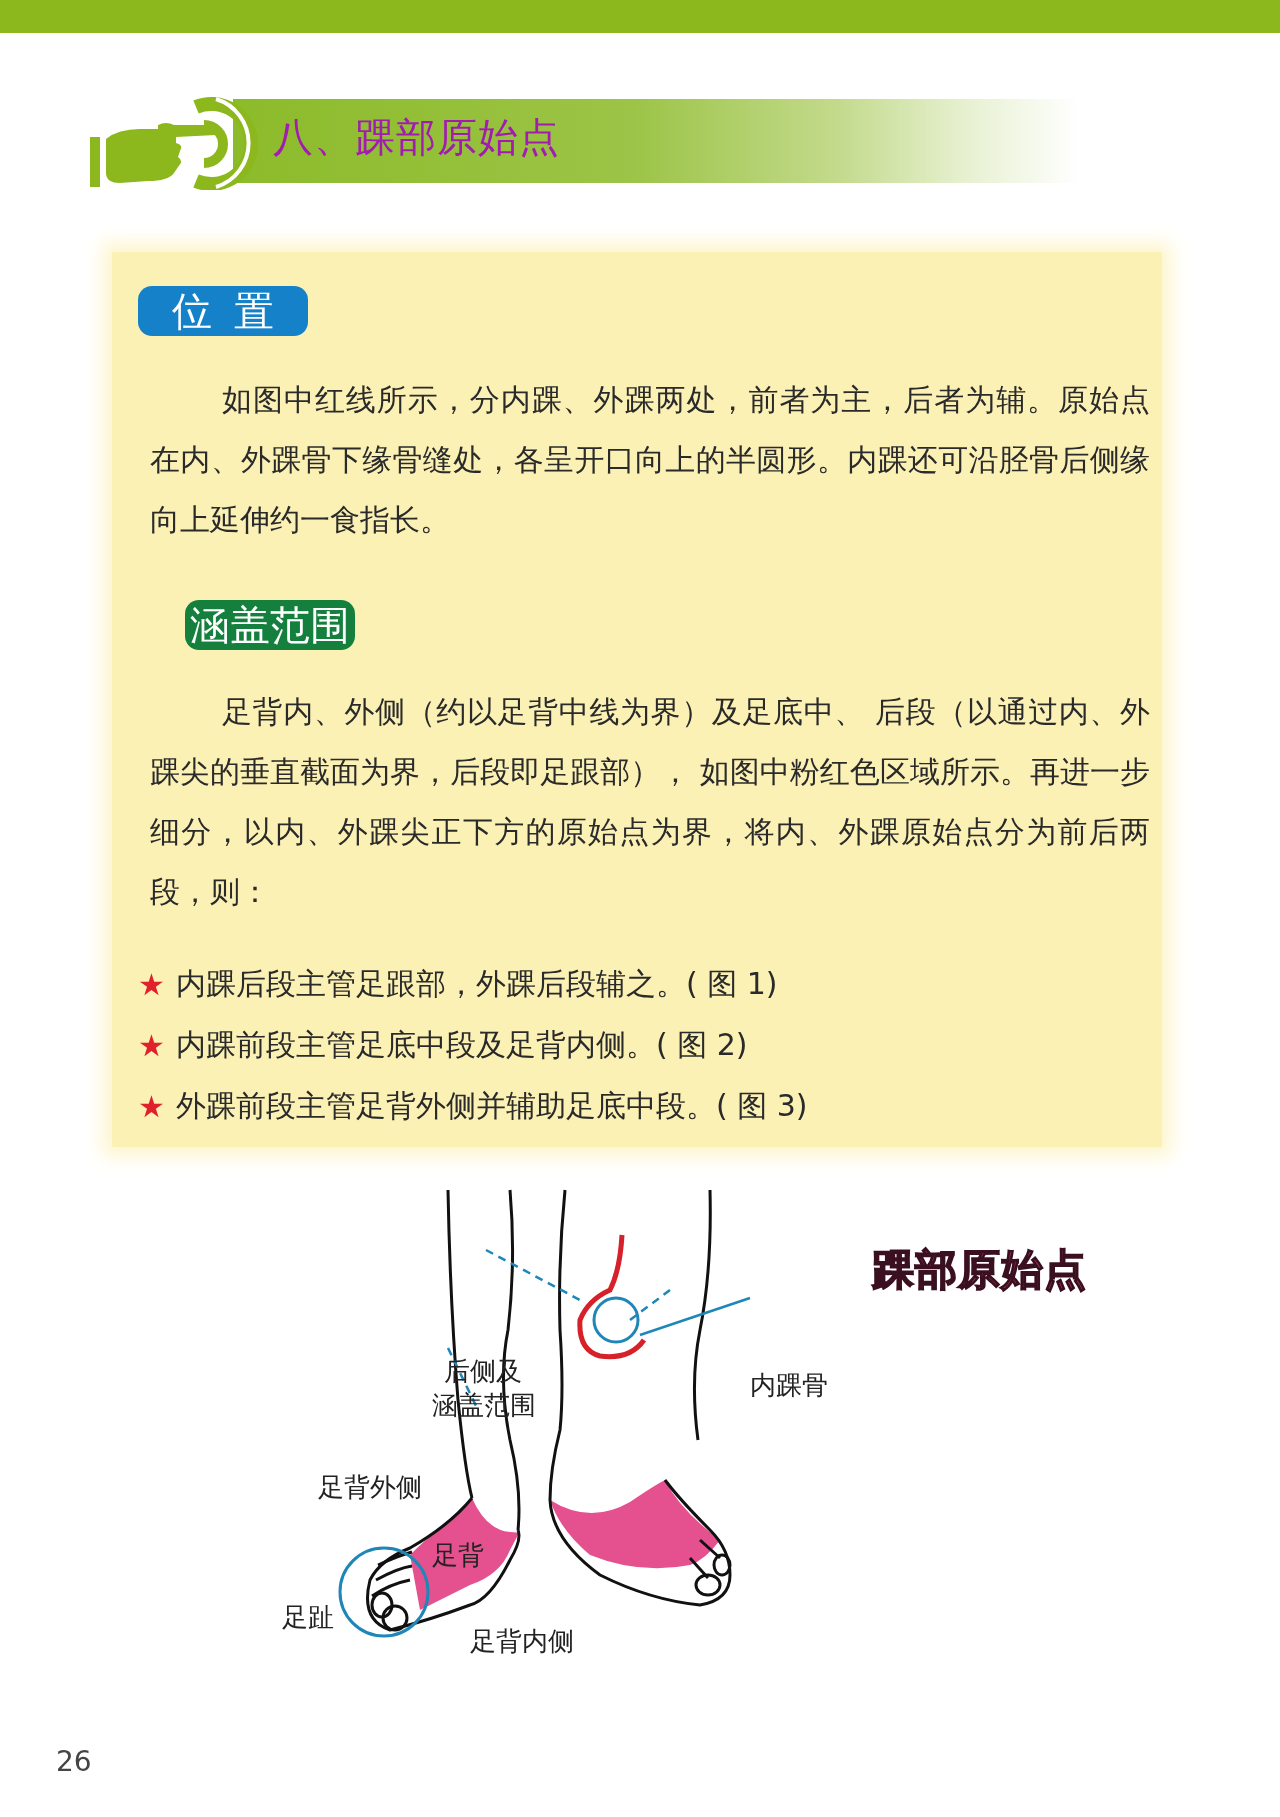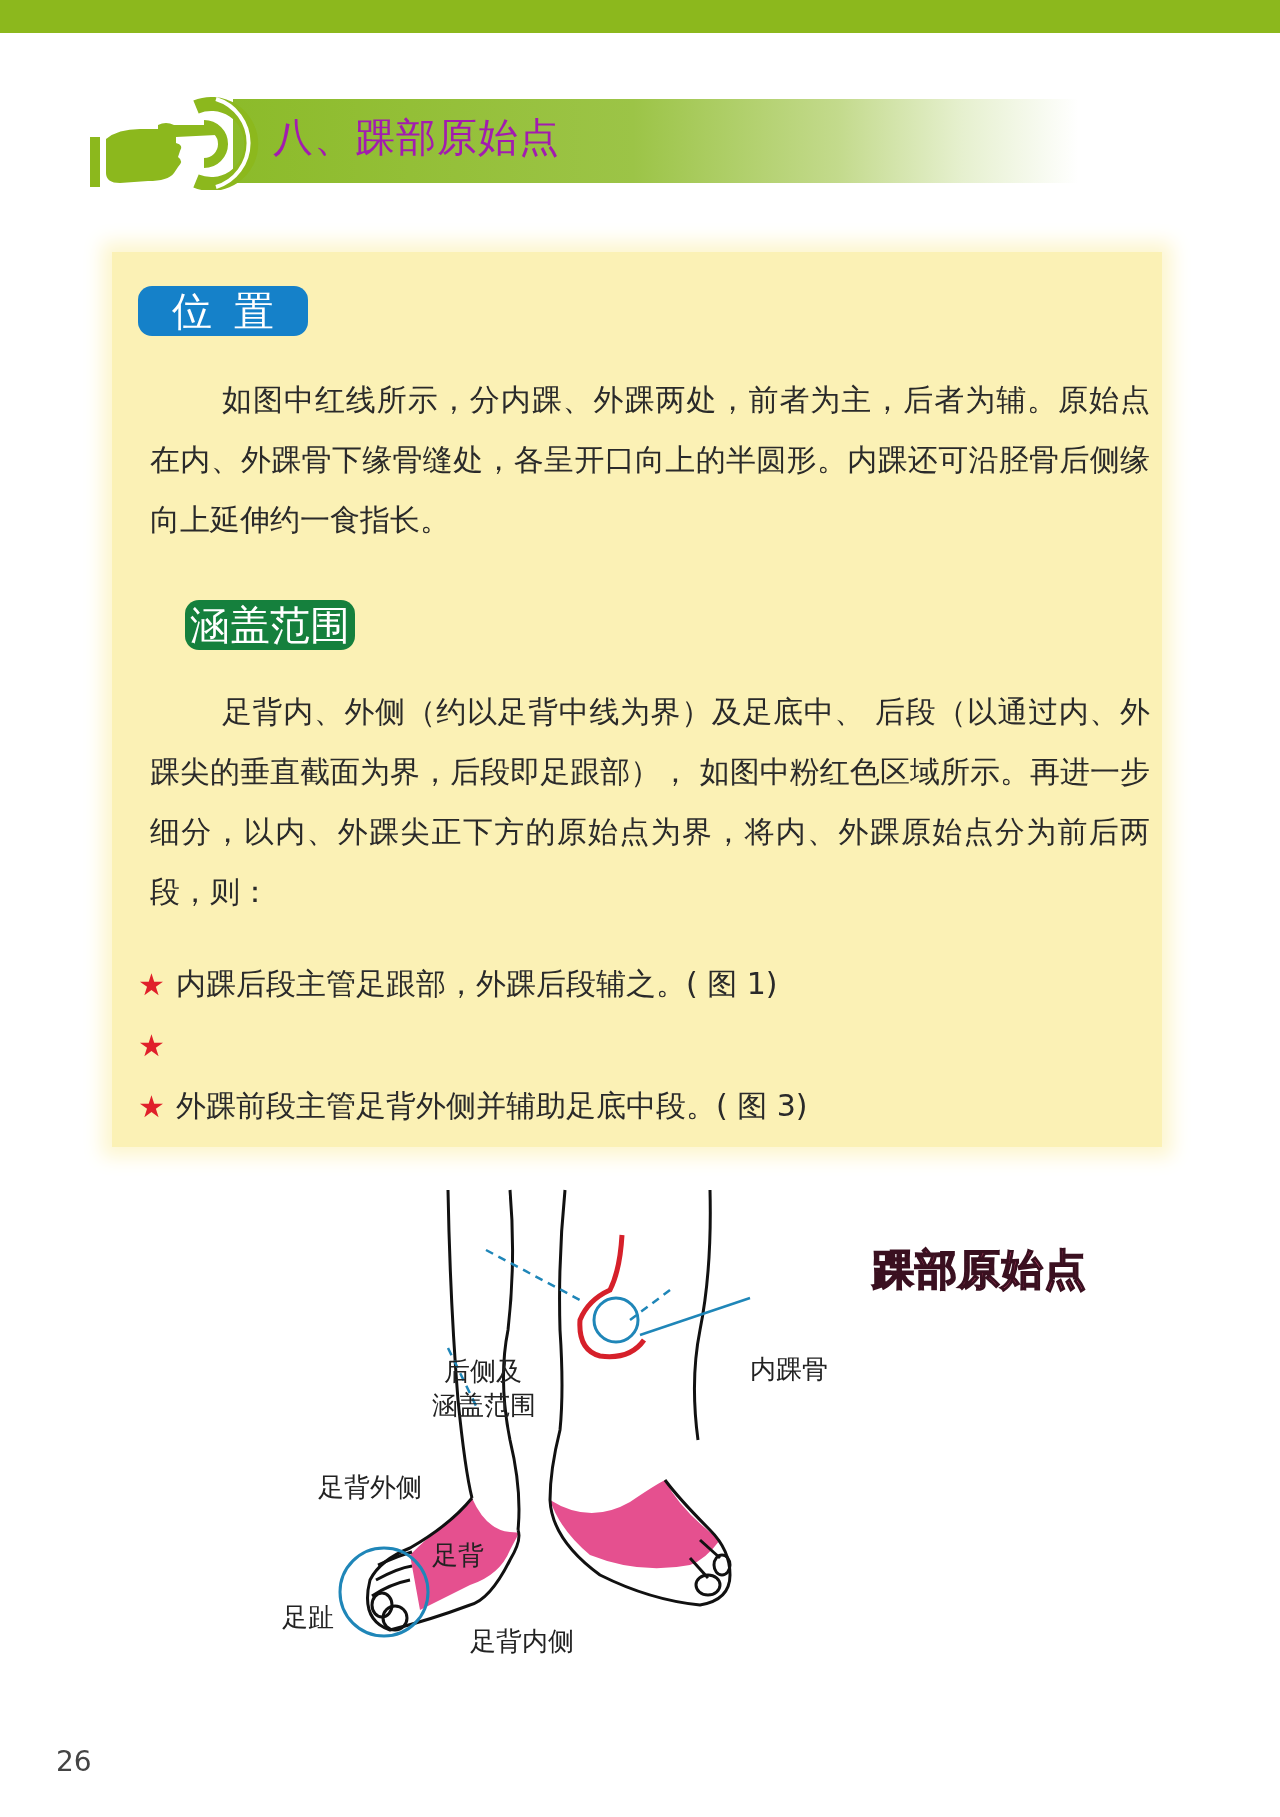--- a/index.html
+++ b/index.html
@@ -72,20 +72,21 @@
   <div class="tag tag-coverage">涵盖范围</div>
   <div class="para para-coverage">足背内、外侧（约以足背中线为界）及足底中、 后段（以通过内、外踝尖的垂直截面为界，后段即足跟部）， 如图中粉红色区域所示。再进一步细分，以内、外踝尖正下方的原始点为界，将内、外踝原始点分为前后两段，则：</div>
 
   <div class="bullets">
     <div class="bullet">
       <span class="star">★</span>
       <span>内踝后段主管足跟部，外踝后段辅之。( 图 1)</span>
     </div>
     <div class="bullet">
       <span class="star">★</span>
+      <span>内踝前段主管足底中段及足背内侧。( 图 2)</span>
     </div>
     <div class="bullet">
       <span class="star">★</span>
       <span>外踝前段主管足背外侧并辅助足底中段。( 图 3)</span>
     </div>
   </div>
 </div>
 
 <div class="figure">
   <svg width="880" height="500" viewBox="0 0 880 500">
@@ -122,21 +123,21 @@
 
     <path d="M226 70 L320 120" stroke="#1f86b8" stroke-width="2.5" stroke-dasharray="8,6"></path>
     <path d="M410 110 L370 140" stroke="#1f86b8" stroke-width="2.5" stroke-dasharray="8,6"></path>
     <path d="M188 168 L218 230" stroke="#1f86b8" stroke-width="2.5" stroke-dasharray="8,6"></path>
     <path d="M380 155 L490 118" stroke="#1f86b8" stroke-width="2.5"></path>
   </svg>
   <div class="fig-label" style="left:172px;top:174px;line-height:34px;">
     <div style="text-indent:12px;">后侧及</div>
     <div>涵盖范围</div>
   </div>
-  <div class="fig-label" style="left:490px;top:172px;">内踝骨</div>
+  <div class="fig-label" style="left:490px;top:188px;">内踝骨</div>
   <div class="fig-label" style="left:58px;top:290px;">足背外侧</div>
   <div class="fig-label" style="left:172px;top:358px;font-family:Liberation Serif, serif;">足背</div>
   <div class="fig-label" style="left:22px;top:420px;">足趾</div>
   <div class="fig-label" style="left:210px;top:444px;">足背内侧</div>
   <div class="fig-callout" style="left:612px;top:62px;">踝部原始点</div>
 </div>
 
 <div class="page-number">26</div>
 
 </body></html>

